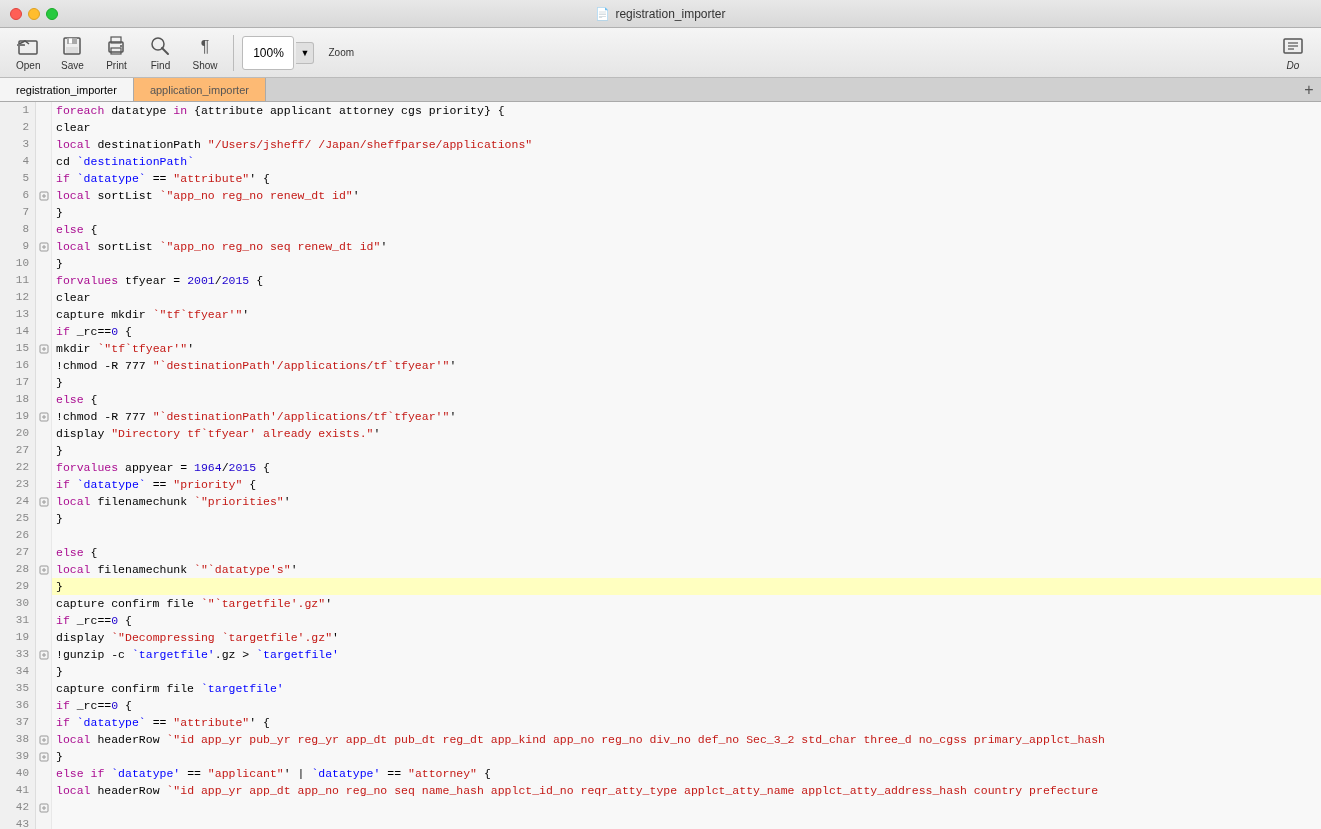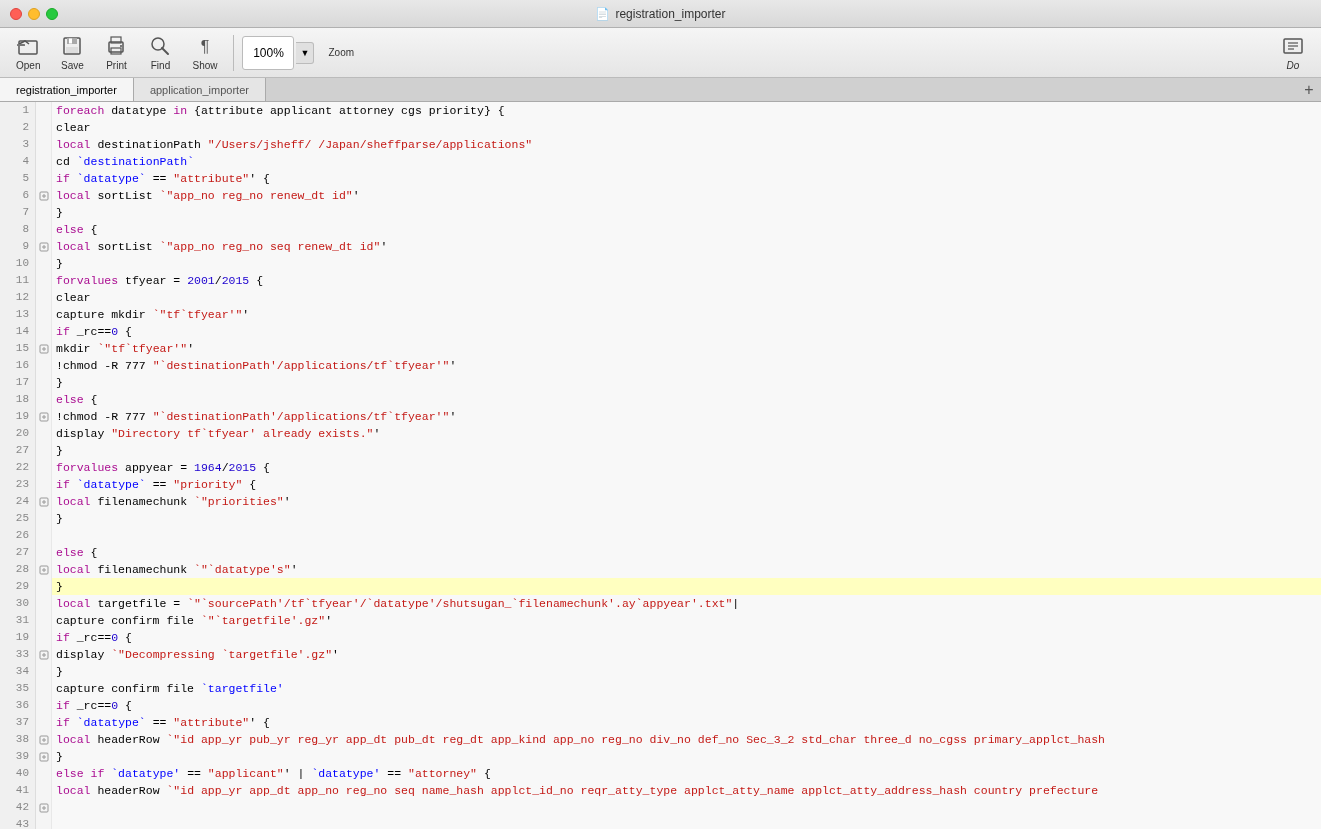--- a/index.html
+++ b/index.html
@@ -101,21 +101,21 @@
       cursor: pointer;
       border-right: 1px solid #aaa;
       min-width: 120px;
       justify-content: center;
     }
     .tab.active {
       background: #f5f5f5;
       color: #000;
     }
     .tab.inactive {
-      background: #e5e5e5;
+      background: #fdba74;
       color: #555;
       text-align: right;
     }
     .tab-add {
       display: flex;
       align-items: center;
       justify-content: center;
       width: 24px;
       cursor: pointer;
       color: #555;
@@ -454,24 +454,24 @@
       <div class="code-line">            display <span class="str">"Directory tf`tfyear' already exists."</span>'</div>
       <div class="code-line">            }</div>
       <div class="code-line">        <span class="kw">forvalues</span> appyear = <span class="num">1964</span>/<span class="num">2015</span> {</div>
       <div class="code-line">            <span class="kw">if</span> <span class="bt">`datatype`</span> == <span class="str">"priority"</span> {</div>
       <div class="code-line">                <span class="kw">local</span> filenamechunk <span class="str">`"priorities"</span>'</div>
       <div class="code-line">                }</div>
       <div class="code-line">&nbsp;</div>
       <div class="code-line">            <span class="kw">else</span> {</div>
       <div class="code-line">                <span class="kw">local</span> filenamechunk <span class="str">`"`datatype's"</span>'</div>
       <div class="code-line highlighted">                }</div>
-      <div class="code-line">            <span class="kw">local</span> targetfile = <span class="str">`"`sourcePath'/tf`tfyear'/`datatype'/shutsugan_`filenamechunk'.ay`appyear'.txt"</span>|</div>
       <div class="code-line">            capture confirm file <span class="str">`"`targetfile'.gz"</span>'</div>
       <div class="code-line">            <span class="kw">if</span> _rc==<span class="num">0</span> {</div>
       <div class="code-line">                display <span class="str">`"Decompressing `targetfile'.gz"</span>'</div>
+      <div class="code-line">                !gunzip -c <span class="bt">`targetfile'</span>.gz &gt; <span class="bt">`targetfile'</span></div>
       <div class="code-line">                }</div>
       <div class="code-line">            capture confirm file <span class="bt">`targetfile'</span></div>
       <div class="code-line">            <span class="kw">if</span> _rc==<span class="num">0</span> {</div>
       <div class="code-line">                <span class="kw">if</span> <span class="bt">`datatype`</span> == <span class="str">"attribute"</span>' {</div>
       <div class="code-line">                    <span class="kw">local</span> headerRow <span class="str">`"id app_yr pub_yr reg_yr app_dt pub_dt reg_dt app_kind app_no reg_no div_no def_no Sec_3_2 std_char three_d no_cgss primary_applct_hash</span></div>
       <div class="code-line">                    }</div>
       <div class="code-line">                <span class="kw">else if</span> <span class="bt">`datatype'</span> == <span class="str">"applicant"</span>' | <span class="bt">`datatype'</span> == <span class="str">"attorney"</span> {</div>
       <div class="code-line">                    <span class="kw">local</span> headerRow <span class="str">`"id app_yr app_dt app_no reg_no seq name_hash applct_id_no reqr_atty_type applct_atty_name applct_atty_address_hash country prefecture</span></div>
     </div>
 </div>

